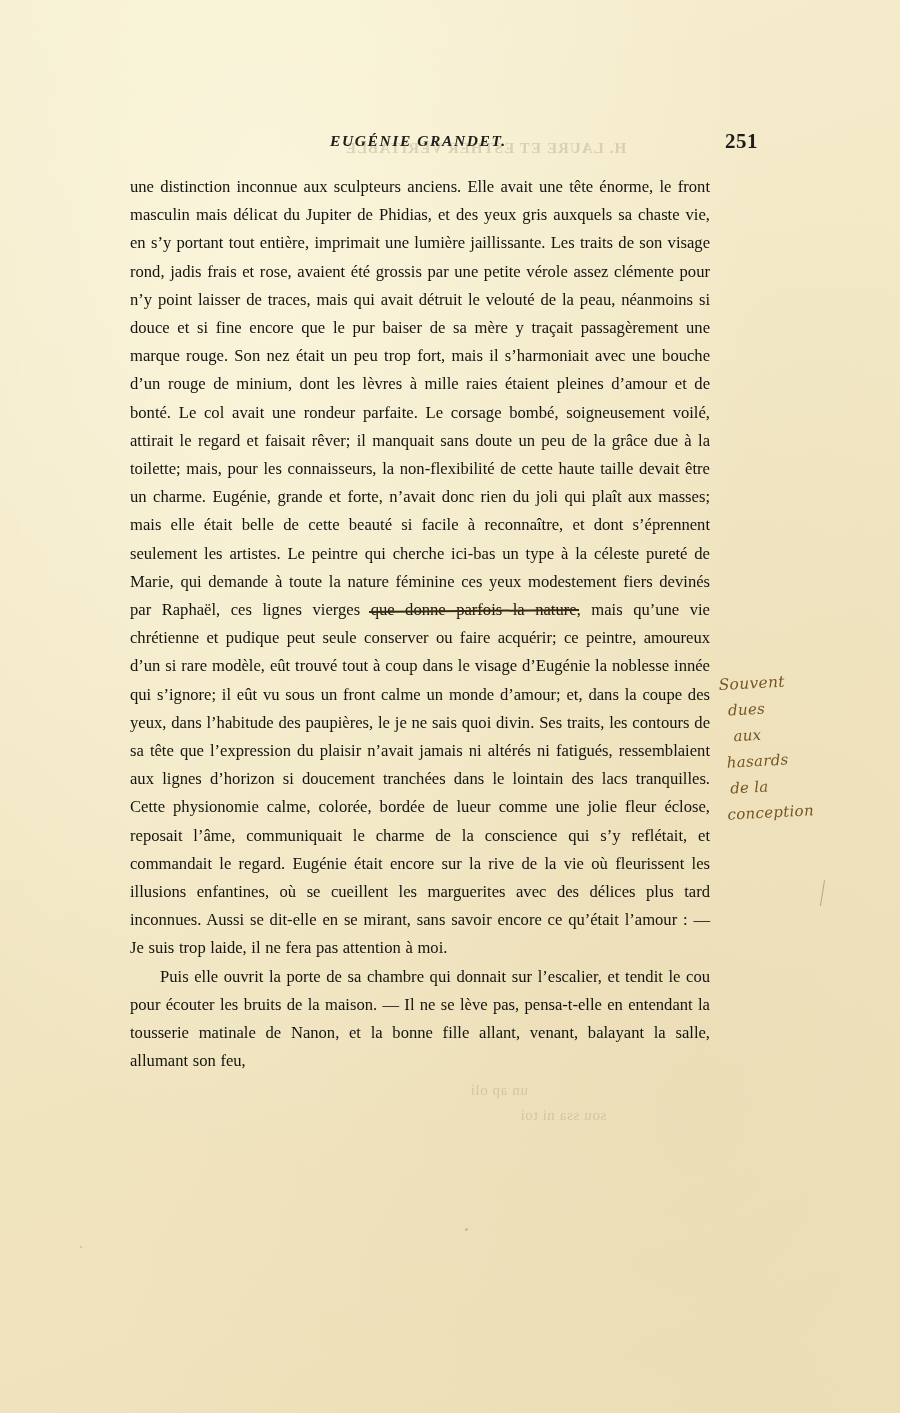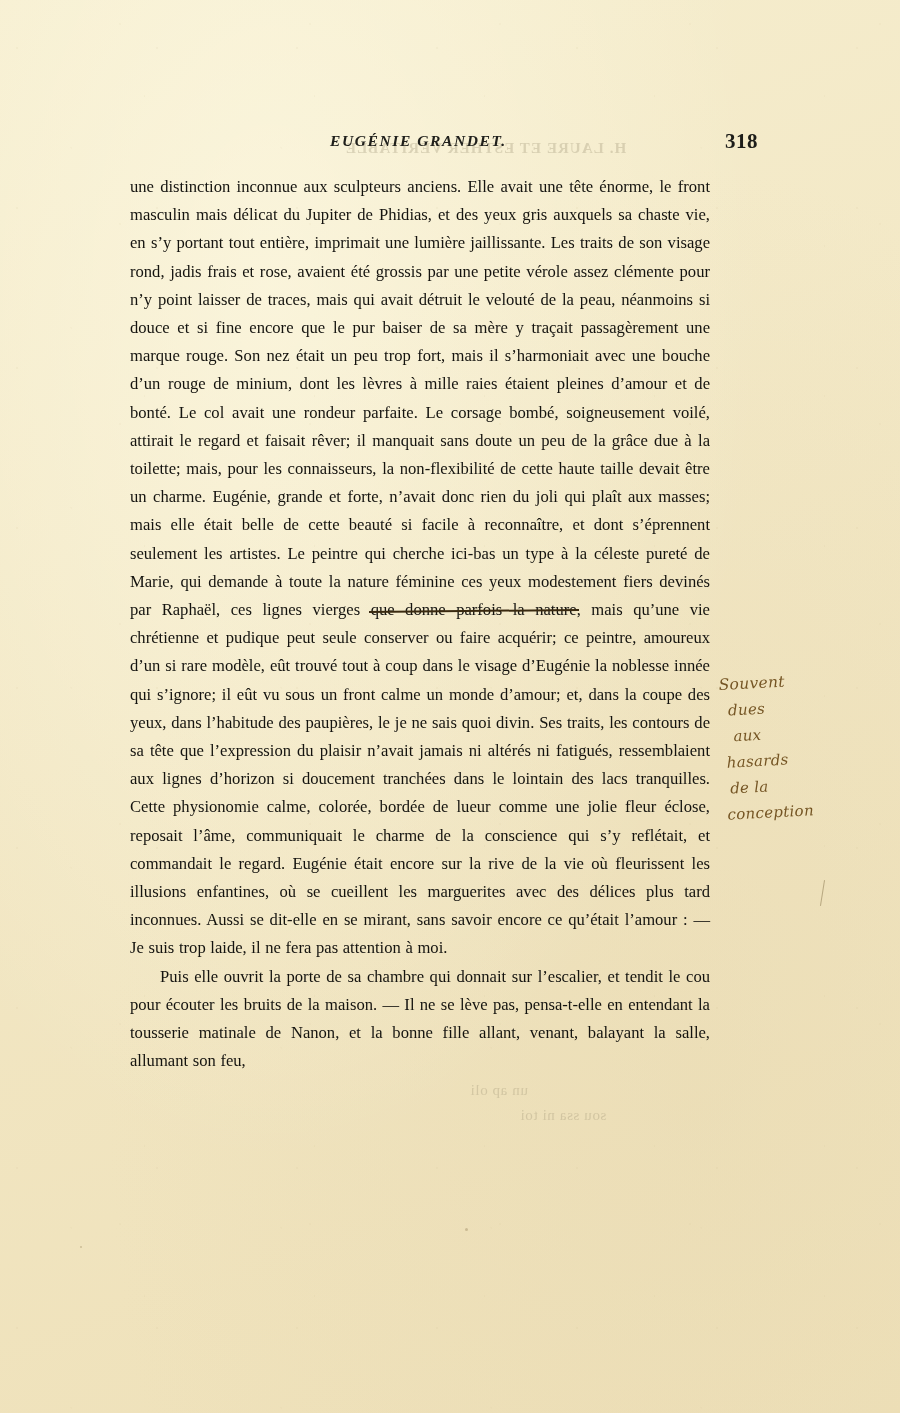--- a/index.html
+++ b/index.html
@@ -169,21 +169,21 @@
   <div class="bleed bleed-low1">un ap oli</div>
   <div class="bleed bleed-low2">sou ssa ni toi</div>
 
   <div class="speck" style="left:465px;top:1228px;width:3px;height:3px;"></div>
   <div class="speck" style="left:80px;top:1246px;width:2px;height:2px;"></div>
   <div class="speck" style="left:700px;top:300px;width:2px;height:2px;"></div>
 
   <div class="content">
     <div class="head-row">
       <div class="running-head">EUGÉNIE GRANDET.</div>
-      <div class="folio">318</div>
+      <div class="folio">251</div>
     </div>
 
     <div class="body-text">
       <p><span>une distinction inconnue aux sculpteurs anciens. Elle avait une tête énorme, le front masculin mais délicat du Jupiter de Phidias, et des yeux gris auxquels sa chaste vie, en s’y portant tout entière, imprimait une lumière jaillissante. Les traits de son visage rond, jadis frais et rose, avaient été grossis par une petite vérole assez clémente pour n’y point laisser de traces, mais qui avait détruit le velouté de la peau, néanmoins si douce et si fine encore que le pur baiser de sa mère y traçait passagèrement une marque rouge. Son nez était un peu trop fort, mais il s’harmoniait avec une bouche d’un rouge de minium, dont les lèvres à mille raies étaient pleines d’amour et de bonté. Le col avait une rondeur parfaite. Le corsage bombé, soigneusement voilé, attirait le regard et faisait rêver; il manquait sans doute un peu de la grâce due à la toilette; mais, pour les connaisseurs, la non-flexibilité de cette haute taille devait être un charme. Eugénie, grande et forte, n’avait donc rien du joli qui plaît aux masses; mais elle était belle de cette beauté si facile à reconnaître, et dont s’éprennent seulement les artistes. Le peintre qui cherche ici-bas un type à la céleste pureté de Marie, qui demande à toute la nature féminine ces yeux modestement fiers devinés par Raphaël, ces lignes vierges </span><span class="struck">que donne parfois la nature</span><span>, mais qu’une vie chrétienne et pudique peut seule conserver ou faire acquérir; ce peintre, amoureux d’un si rare modèle, eût trouvé tout à coup dans le visage d’Eugénie la noblesse innée qui s’ignore; il eût vu sous un front calme un monde d’amour; et, dans la coupe des yeux, dans l’habitude des paupières, le je ne sais quoi divin. Ses traits, les contours de sa tête que l’expression du plaisir n’avait jamais ni altérés ni fatigués, ressemblaient aux lignes d’horizon si doucement tranchées dans le lointain des lacs tranquilles. Cette physionomie calme, colorée, bordée de lueur comme une jolie fleur éclose, reposait l’âme, communiquait le charme de la conscience qui s’y reflétait, et commandait le regard. Eugénie était encore sur la rive de la vie où fleurissent les illusions enfantines, où se cueillent les marguerites avec des délices plus tard inconnues. Aussi se dit-elle en se mirant, sans savoir encore ce qu’était l’amour : — Je suis trop laide, il ne fera pas attention à moi.</span></p>
       <p class="indent">Puis elle ouvrit la porte de sa chambre qui donnait sur l’escalier, et tendit le cou pour écouter les bruits de la maison. — Il ne se lève pas, pensa-t-elle en entendant la tousserie matinale de Nanon, et la bonne fille allant, venant, balayant la salle, allumant son feu,</p>
     </div>
   </div>
 
   <div class="margin-note">
     <span class="l1">Souvent</span>

